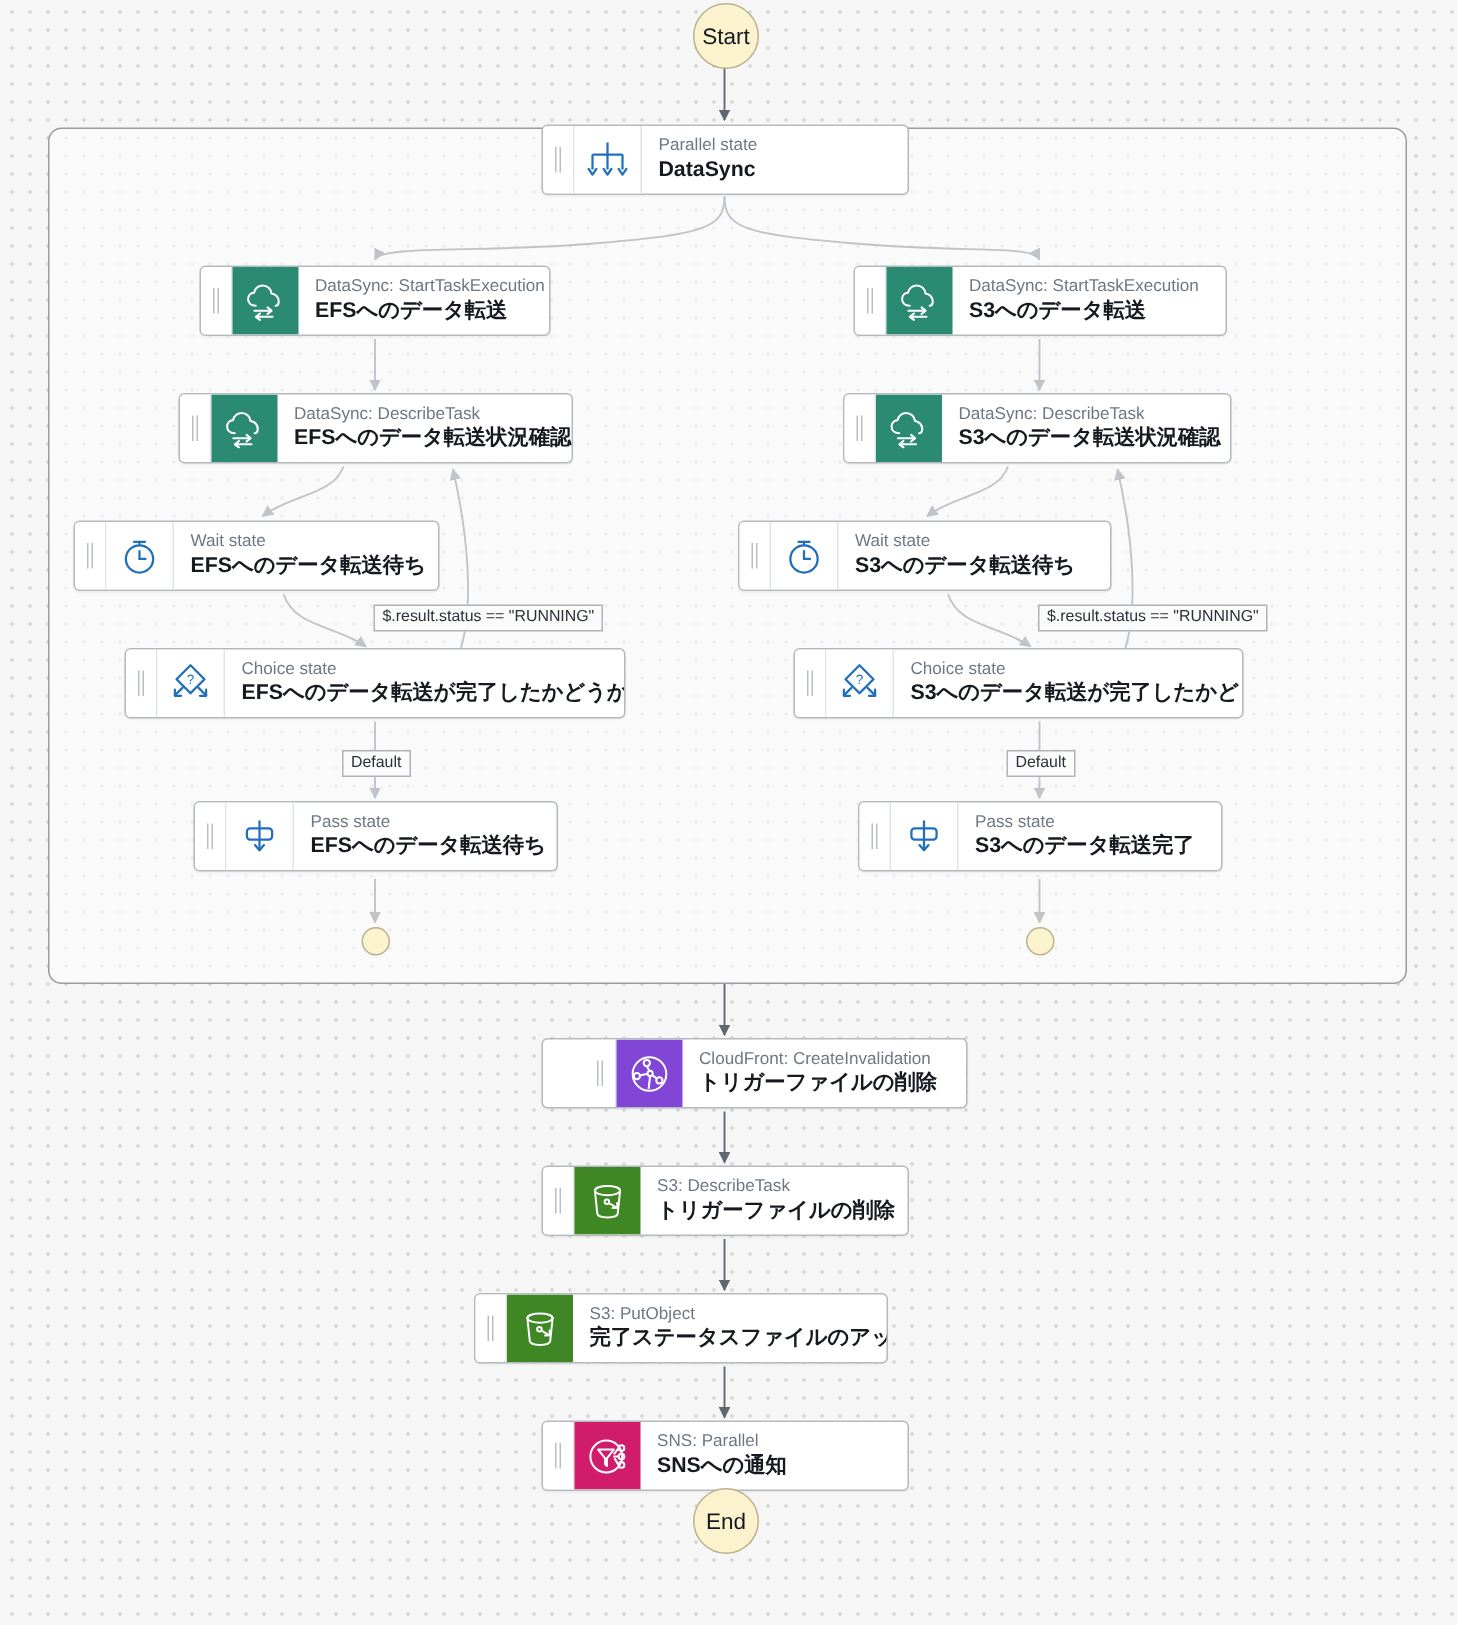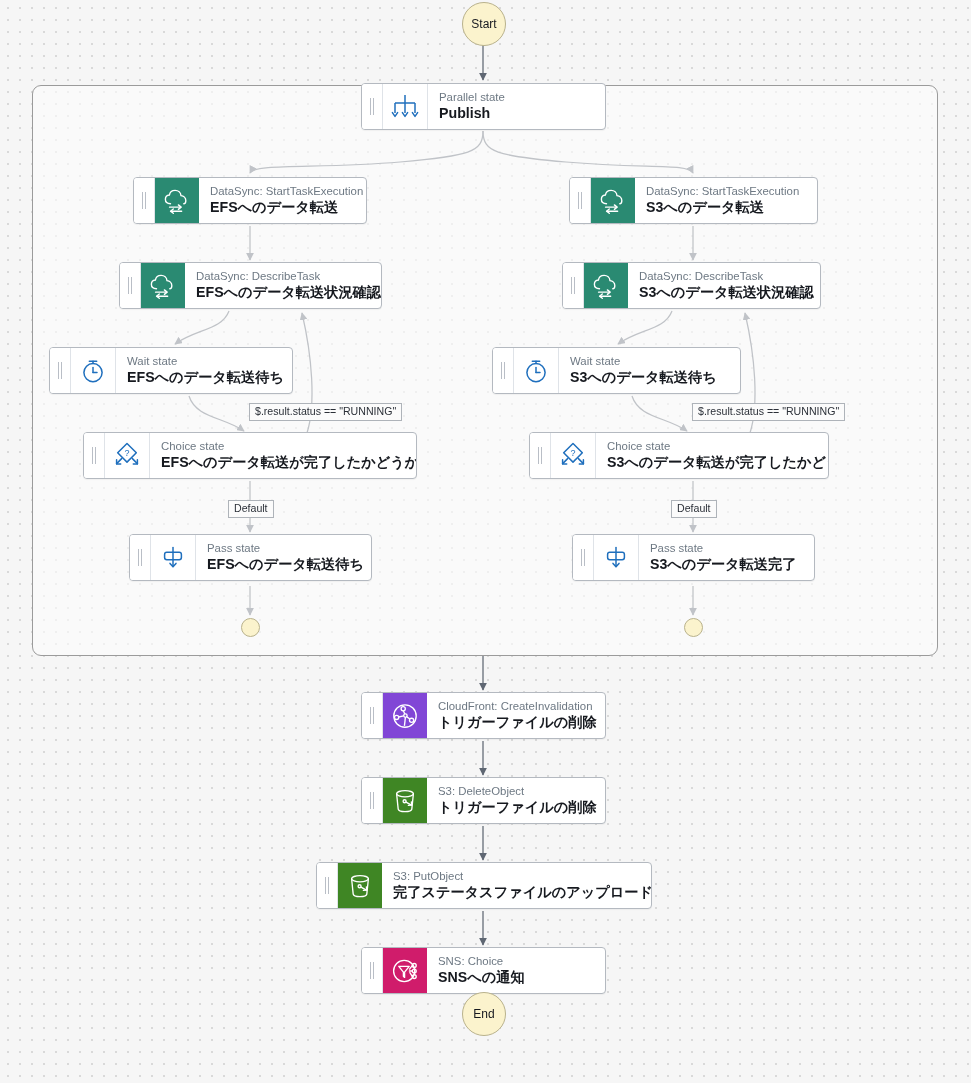--- a/index.html
+++ b/index.html
@@ -29,21 +29,21 @@
     box-sizing:border-box;
   }
 
   
   .terminal{
     position:absolute;
     border-radius:50%;
     background:#fbf3cd;
     border:1px solid #b9b28c;
     display:flex;align-items:center;justify-content:center;
-    font-size:12px;color:#16191f;
+    font-size:15px;color:#16191f;
   }
   .dot-term{
     position:absolute;
     width:17px;height:17px;border-radius:50%;
     background:#fbf3cd;border:1px solid #b9b28c;
   }
 
   
   .node{
     position:absolute;
@@ -159,21 +159,21 @@
         <line x1="4" y1="9" x2="4" y2="19"></line>
         <line x1="14" y1="9" x2="14" y2="19"></line>
         <line x1="24" y1="9" x2="24" y2="19"></line>
         <path d="M1.4,18.6 L4,22.4 L6.6,18.6" stroke-linecap="round" stroke-linejoin="round"></path>
         <path d="M11.4,18.6 L14,22.4 L16.6,18.6" stroke-linecap="round" stroke-linejoin="round"></path>
         <path d="M21.4,18.6 L24,22.4 L26.6,18.6" stroke-linecap="round" stroke-linejoin="round"></path>
       </svg>
     </div>
     <div class="body">
       <div class="n-type">Parallel state</div>
-      <div class="n-name">Publish</div>
+      <div class="n-name">DataSync</div>
     </div>
   </div>
 
   <div class="node" style="left:133px;top:177px;width:234px;">
     <div class="grip">
         <i></i>
         <i></i>
       </div>
     <div class="ibox" style="background:#2a8a72;border-right:none;">
       <svg width="30" height="26" viewBox="0 0 32 28" fill="none" stroke="#ffffff" stroke-width="1.5" stroke-linecap="round" stroke-linejoin="round">
@@ -370,21 +370,21 @@
     </div>
   </div>
 
   <div class="dot-term" style="left:684px;top:618px;"></div>
 
   <div class="elabel" style="left:249px;top:403px;">$.result.status == "RUNNING"</div>
   <div class="elabel" style="left:228px;top:500px;">Default</div>
   <div class="elabel" style="left:692px;top:403px;">$.result.status == "RUNNING"</div>
   <div class="elabel" style="left:671px;top:500px;">Default</div>
 
-  <div class="node" style="left:361px;top:692px;width:245px;">
+  <div class="node" style="left:361px;top:692px;width:284px;padding-left:28px;">
     <div class="grip">
         <i></i>
         <i></i>
       </div>
     <div class="ibox" style="background:#8146d6;border-right:none;">
       <svg width="30" height="30" viewBox="0 0 30 30" fill="none" stroke="#ffffff" stroke-width="1.35">
         <circle cx="15" cy="15" r="11.2"></circle>
         <circle cx="13.2" cy="7.7" r="2.1"></circle>
         <circle cx="6.6" cy="16.4" r="2.1"></circle>
         <circle cx="21.6" cy="19.3" r="2.1"></circle>
@@ -409,26 +409,26 @@
     <div class="ibox" style="background:#3f8624;border-right:none;">
       <svg width="30" height="30" viewBox="0 0 30 30" fill="none" stroke="#ffffff" stroke-width="1.35" stroke-linecap="round" stroke-linejoin="round">
         <ellipse cx="15" cy="7.7" rx="8.4" ry="3.1"></ellipse>
         <path d="M6.6,7.7 L8.2,23.1 C8.4,24.6 11.4,25.6 15,25.6 C18.6,25.6 21.6,24.6 21.8,23.1 L23.4,7.7"></path>
         <circle cx="14.6" cy="15.2" r="1.5"></circle>
         <path d="M16,16.1 L21.4,19.2"></path>
         <path d="M18.4,19.4 L21.7,19.2 L21.4,16"></path>
       </svg>
     </div>
     <div class="body">
-      <div class="n-type">S3: DeleteObject</div>
+      <div class="n-type">S3: DescribeTask</div>
       <div class="n-name">トリガーファイルの削除</div>
     </div>
   </div>
 
-  <div class="node" style="left:316px;top:862px;width:336px;">
+  <div class="node" style="left:316px;top:862px;width:276px;">
     <div class="grip">
         <i></i>
         <i></i>
       </div>
     <div class="ibox" style="background:#3f8624;border-right:none;">
       <svg width="30" height="30" viewBox="0 0 30 30" fill="none" stroke="#ffffff" stroke-width="1.35" stroke-linecap="round" stroke-linejoin="round">
         <ellipse cx="15" cy="7.7" rx="8.4" ry="3.1"></ellipse>
         <path d="M6.6,7.7 L8.2,23.1 C8.4,24.6 11.4,25.6 15,25.6 C18.6,25.6 21.6,24.6 21.8,23.1 L23.4,7.7"></path>
         <circle cx="14.6" cy="15.2" r="1.5"></circle>
         <path d="M16,16.1 L21.4,19.2"></path>
@@ -452,21 +452,21 @@
         <path d="M8.8,10.4 L19.2,10.4 L14.6,16.2 L14.6,21.4 L13.4,20.2 L13.4,16.2 Z"></path>
         <circle cx="24.3" cy="9.4" r="1.9"></circle>
         <circle cx="24.3" cy="20.6" r="1.9"></circle>
         <circle cx="24.3" cy="15" r="1.9"></circle>
         <path d="M19.6,13.1 L22.4,9.4"></path>
         <path d="M19.9,16.6 L22.4,20.6"></path>
         <path d="M19.4,15 L22.4,15"></path>
       </svg>
     </div>
     <div class="body">
-      <div class="n-type">SNS: Choice</div>
+      <div class="n-type">SNS: Parallel</div>
       <div class="n-name">SNSへの通知</div>
     </div>
   </div>
 
   <div class="terminal" style="left:462px;top:992px;width:42px;height:42px;">
     <span>End</span>
   </div>
 
 </div>
 

